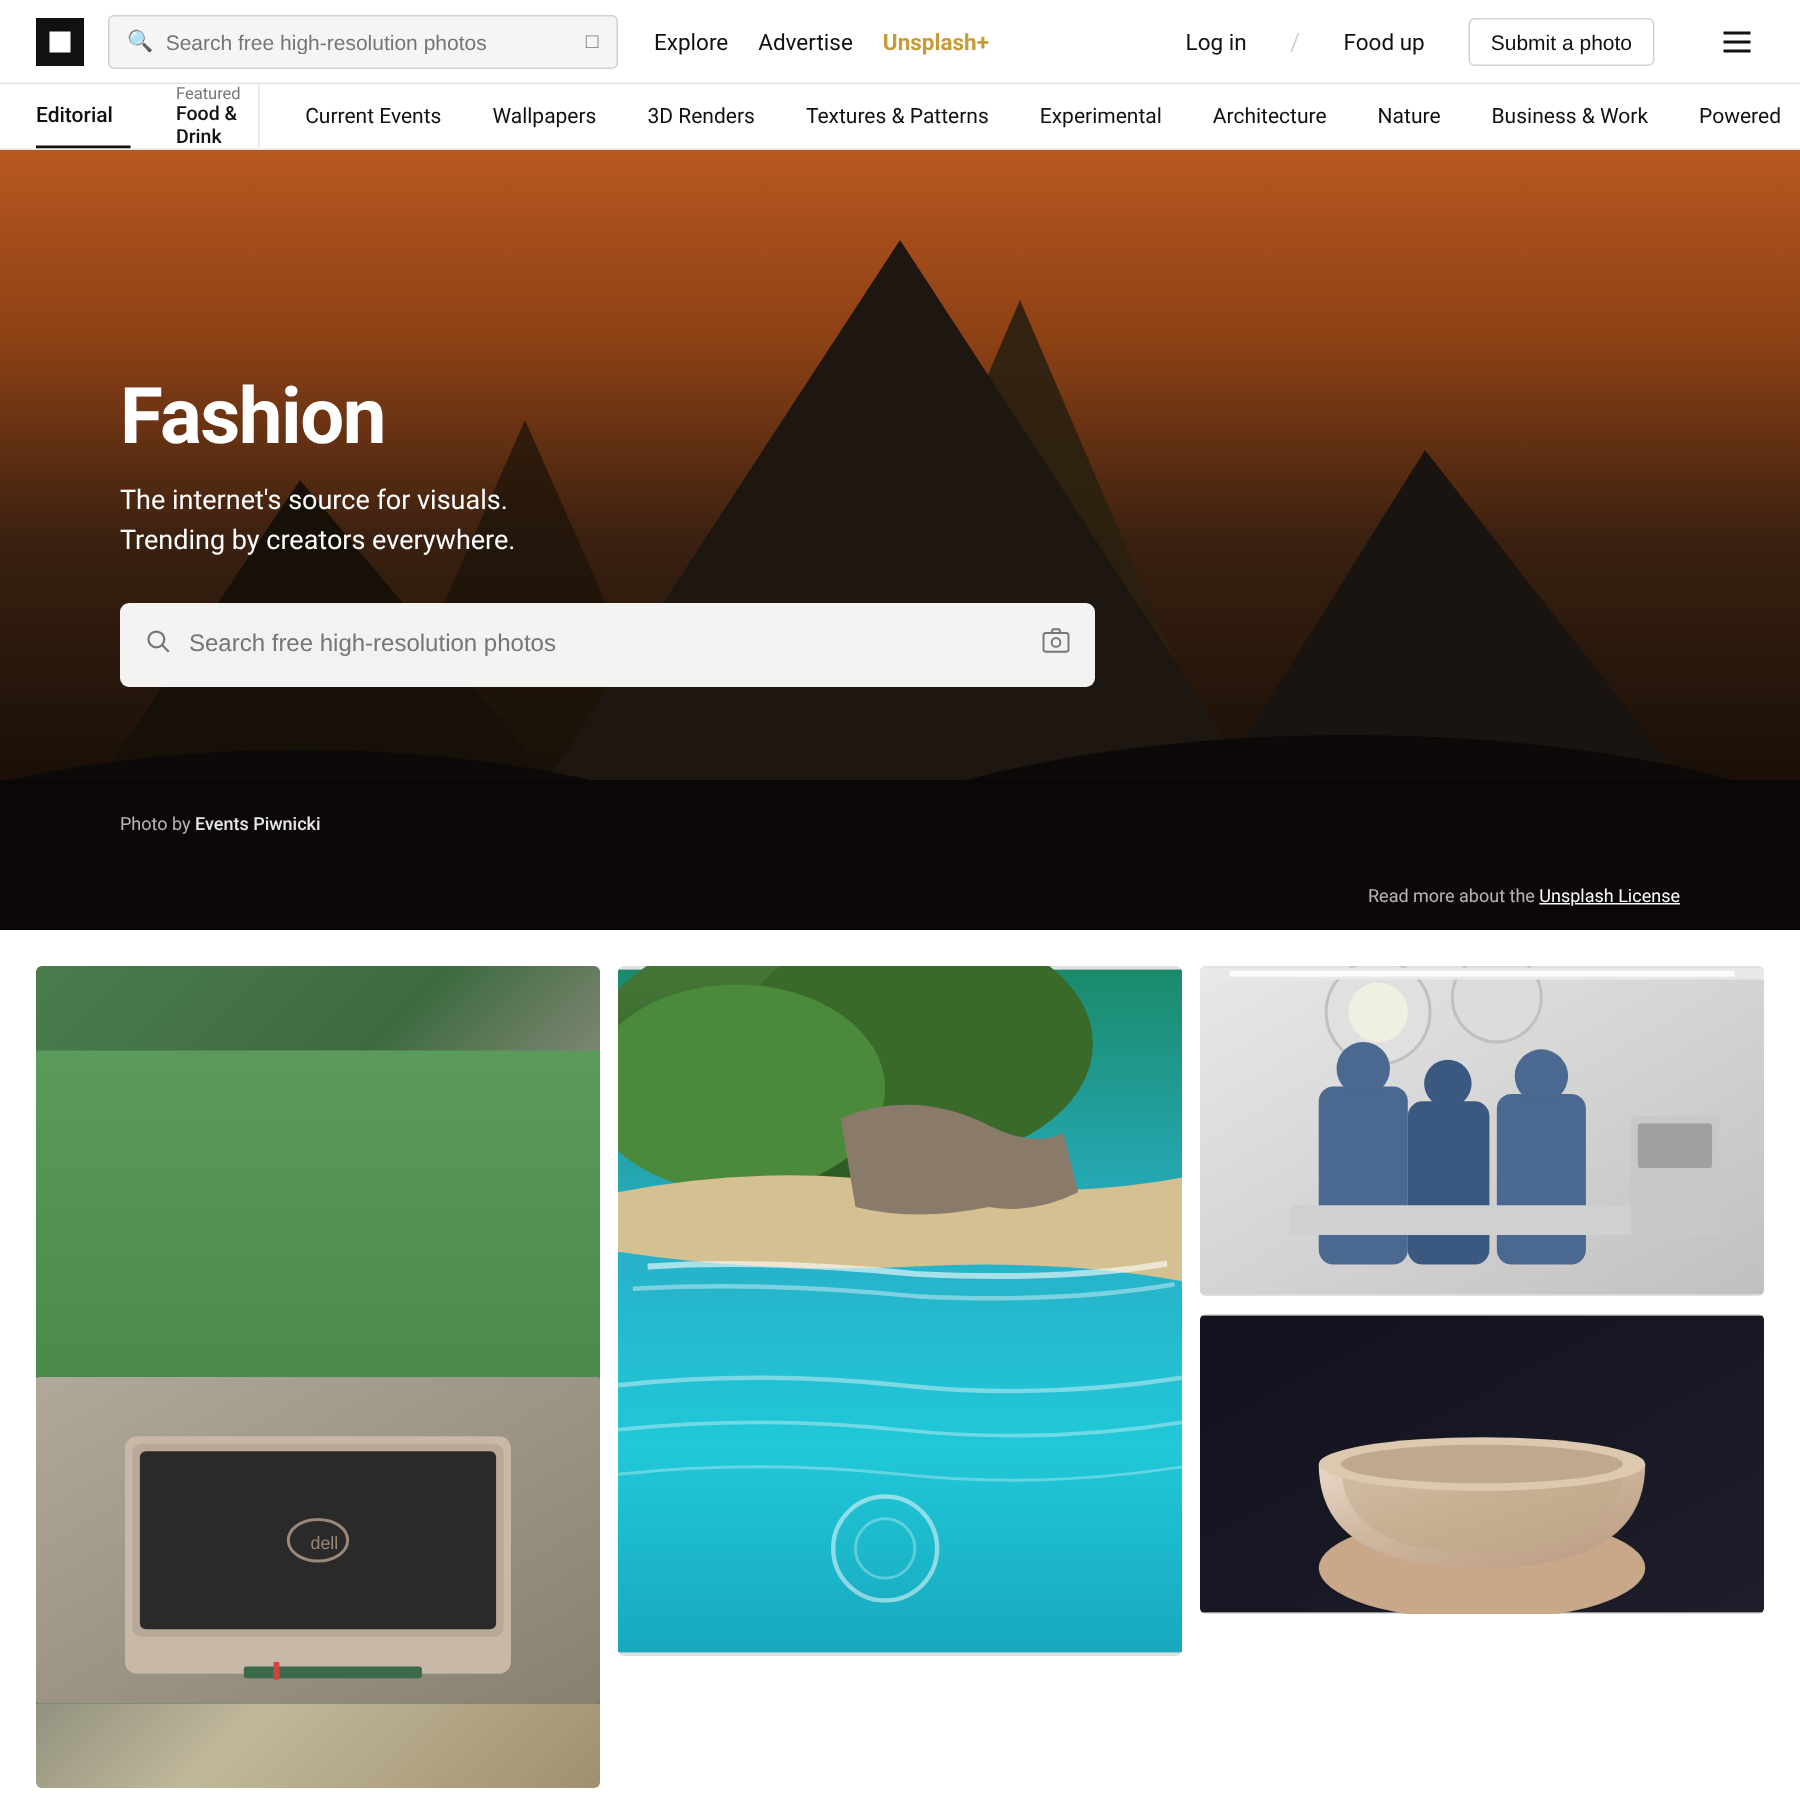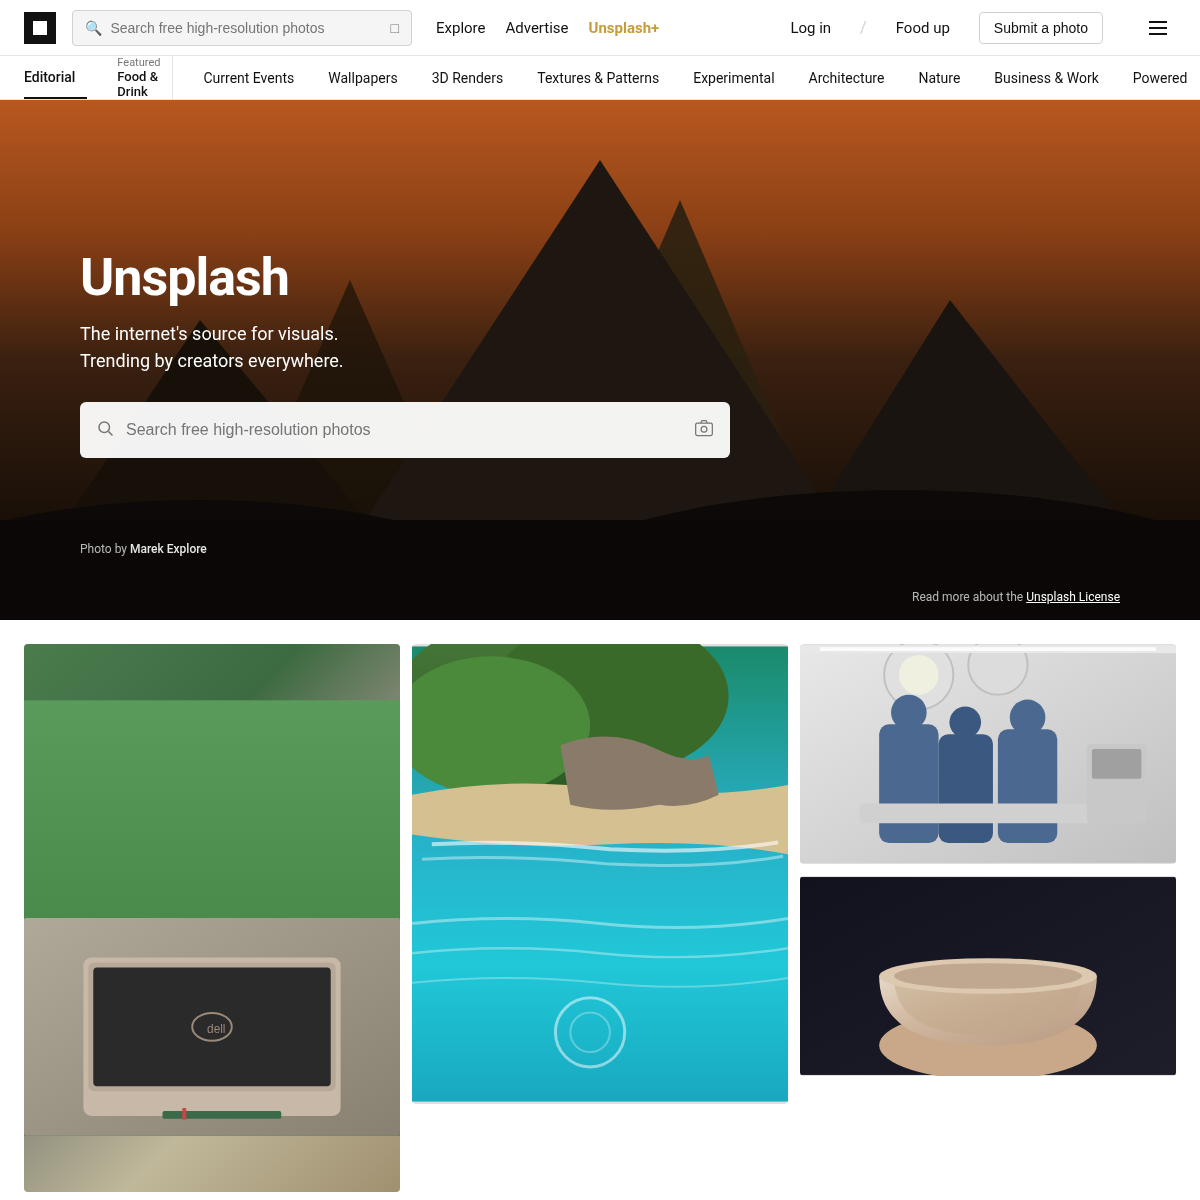--- a/index.html
+++ b/index.html
@@ -402,21 +402,21 @@
     <polygon points="750,520 950,200 1200,520" fill="#1a1410"></polygon>
 
     <ellipse cx="200" cy="520" rx="350" ry="120" fill="#0d0908"></ellipse>
     <ellipse cx="900" cy="520" rx="400" ry="130" fill="#0d0908"></ellipse>
     <rect x="0" y="420" width="1200" height="100" fill="#0a0706"></rect>
   </svg>
 
   <div class="hero-overlay"></div>
 
   <div class="hero-content">
-    <h1 class="hero-title">Unsplash</h1>
+    <h1 class="hero-title">Fashion</h1>
     <p class="hero-subtitle">
       <span>The internet's source for visuals.</span><br>
       <span>Trending by creators everywhere.</span>
     </p>
 
     <div class="hero-search">
       <span class="hero-search-icon">
         <svg width="18" height="18" viewBox="0 0 24 24" fill="none" stroke="#767676" stroke-width="2">
           <circle cx="11" cy="11" r="7"></circle>
           <line x1="16.5" y1="16.5" x2="22" y2="22"></line>
@@ -430,21 +430,21 @@
           <path d="M8 6l1.5-3h5L16 6"></path>
         </svg>
       </span>
     </div>
 
   </div>
 
   <div class="hero-footer">
     <div class="hero-footer-left">
       <span>Photo by</span>
-      <a href="#">Marek Explore</a>
+      <a href="#">Events Piwnicki</a>
     </div>
     <div class="hero-footer-right">
       <span>Read more about the</span>
       <a href="#">Unsplash License</a>
     </div>
   </div>
 </section>
 
 <div class="photo-grid">
 

